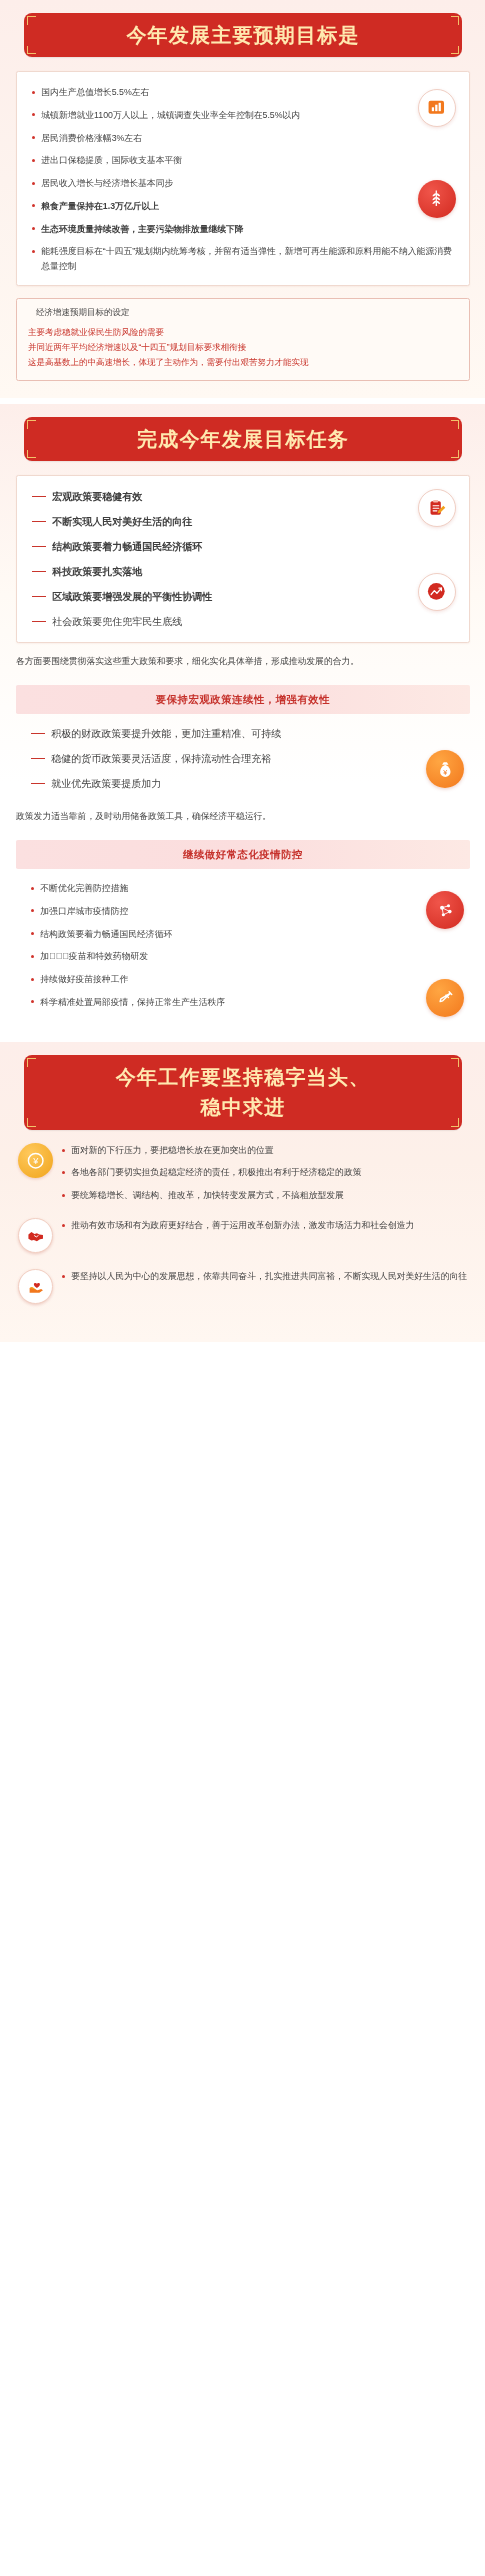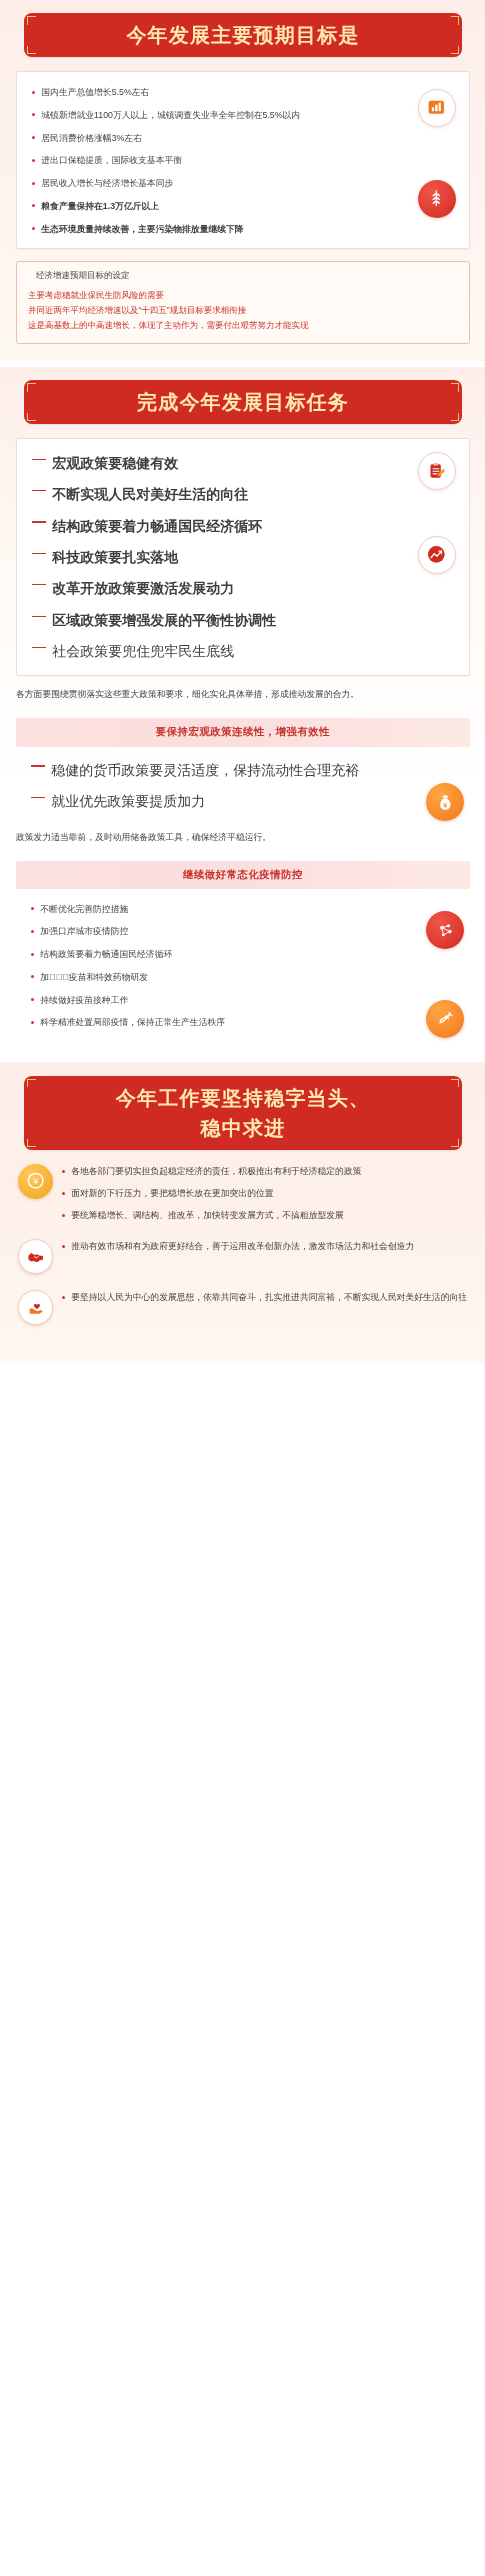--- a/index.html
+++ b/index.html
@@ -81,21 +81,21 @@
   ul.bullets li:last-child { margin-bottom: 0; }
   .narrow { padding-right: 73px; }
   .narrow2 { padding-right: 67px; font-weight: bold; }
 
   
   ul.dashes { list-style:none; }
   ul.dashes li {
     position: relative;
     padding-left: 20.6px;
     margin-bottom: 9px;
-    font-size: 14px;
+    font-size: 10px;
     line-height: 1.6;
     color: #3f3f3f;
   }
   ul.dashes li:before {
     content:"";
     position:absolute; left:0; top:6.7px;
     width: 14.6px; height: 1.2px; background: #c9352c;
   }
   ul.dashes li:last-child { margin-bottom: 0; }
 
@@ -228,20 +228,21 @@
       </div>
 
       <ul class="bullets">
         <li class="narrow">国内生产总值增长5.5%左右</li>
         <li class="narrow">城镇新增就业1100万人以上，城镇调查失业率全年控制在5.5%以内</li>
         <li class="narrow">居民消费价格涨幅3%左右</li>
         <li class="narrow">进出口保稳提质，国际收支基本平衡</li>
         <li class="narrow">居民收入增长与经济增长基本同步</li>
         <li class="narrow2">粮食产量保持在1.3万亿斤以上</li>
         <li class="narrow2">生态环境质量持续改善，主要污染物排放量继续下降</li>
+        <li>能耗强度目标在“十四五”规划期内统筹考核，并留有适当弹性，新增可再生能源和原料用能不纳入能源消费总量控制</li>
       </ul>
     </div>
 
     <div class="note">
       <div class="note-title">经济增速预期目标的设定</div>
       <p>主要考虑稳就业保民生防风险的需要</p>
       <p>并同近两年平均经济增速以及“十四五”规划目标要求相衔接</p>
       <p>这是高基数上的中高速增长，体现了主动作为，需要付出艰苦努力才能实现</p>
     </div>
   </div>
@@ -274,39 +275,39 @@
           <path d="M8 21l5-6 4 4 7-8" stroke="#fff" stroke-width="2" fill="none" stroke-linecap="round" stroke-linejoin="round"></path>
           <path d="M20 11h4v4" stroke="#fff" stroke-width="2" fill="none" stroke-linecap="round" stroke-linejoin="round"></path>
         </svg>
       </div>
 
       <ul class="dashes">
         <li class="narrow2">宏观政策要稳健有效</li>
         <li class="narrow2">不断实现人民对美好生活的向往</li>
         <li class="narrow2">结构政策要着力畅通国民经济循环</li>
         <li class="narrow2">科技政策要扎实落地</li>
-        <li class="narrow2">改革开放政策要激活发展动力</li>
         <li class="narrow2">区域政策要增强发展的平衡性协调性</li>
         <li>社会政策要兜住兜牢民生底线</li>
       </ul>
     </div>
 
     <div class="para">各方面要围绕贯彻落实这些重大政策和要求，细化实化具体举措，形成推动发展的合力。</div>
 
     <div class="subhead">要保持宏观政策连续性，增强有效性</div>
 
     <div class="card plain" style="position:relative;">
       <div class="badge orange" style="top:28px; right:6px;">
         <svg viewBox="0 0 32 32" aria-hidden="true">
           <path d="M11 9h10l-2.5-4h-5z" fill="#fff"></path>
           <path d="M16 9c-6 3-8 7-8 11 0 5 4 8 8 8s8-3 8-8c0-4-2-8-8-11z" fill="#fff"></path>
           <text x="16" y="25" font-size="11" text-anchor="middle" fill="#f2781d" font-family="Liberation Sans, sans-serif">¥</text>
         </svg>
       </div>
       <ul class="dashes" style="padding-right:55px;">
+        <li>积极的财政政策要提升效能，更加注重精准、可持续</li>
         <li>稳健的货币政策要灵活适度，保持流动性合理充裕</li>
         <li>就业优先政策要提质加力</li>
       </ul>
     </div>
 
     <div class="para">政策发力适当靠前，及时动用储备政策工具，确保经济平稳运行。</div>
 
     <div class="subhead">继续做好常态化疫情防控</div>
 
     <div class="card plain" style="position:relative;">
@@ -354,22 +355,22 @@
     <div class="biglist">
 
       <div class="bigitem">
         <div class="bigicon gold">
           <svg viewBox="0 0 32 32" aria-hidden="true">
             <circle cx="16" cy="16" r="12" fill="none" stroke="#fff" stroke-width="2.4"></circle>
             <text x="16" y="22" font-size="15" text-anchor="middle" fill="#fff" font-family="Liberation Sans, sans-serif">¥</text>
           </svg>
         </div>
         <ul class="bigtext">
+          <li>面对新的下行压力，要把稳增长放在更加突出的位置</li>
           <li>各地各部门要切实担负起稳定经济的责任，积极推出有利于经济稳定的政策</li>
-          <li>面对新的下行压力，要把稳增长放在更加突出的位置</li>
           <li>要统筹稳增长、调结构、推改革，加快转变发展方式，不搞粗放型发展</li>
         </ul>
       </div>
 
 
       <div class="bigitem">
         <div class="bigicon white">
           <svg viewBox="0 0 32 32" aria-hidden="true">
             <path d="M4 14l5-4 5 3 4-1 4 2 6 1v6l-5 1-5 3-5-2-4 1-5-3z" fill="#d22a20"></path>
             <path d="M14 16l3 2 3-2" stroke="#fff" stroke-width="1.6" fill="none" stroke-linecap="round"></path>

